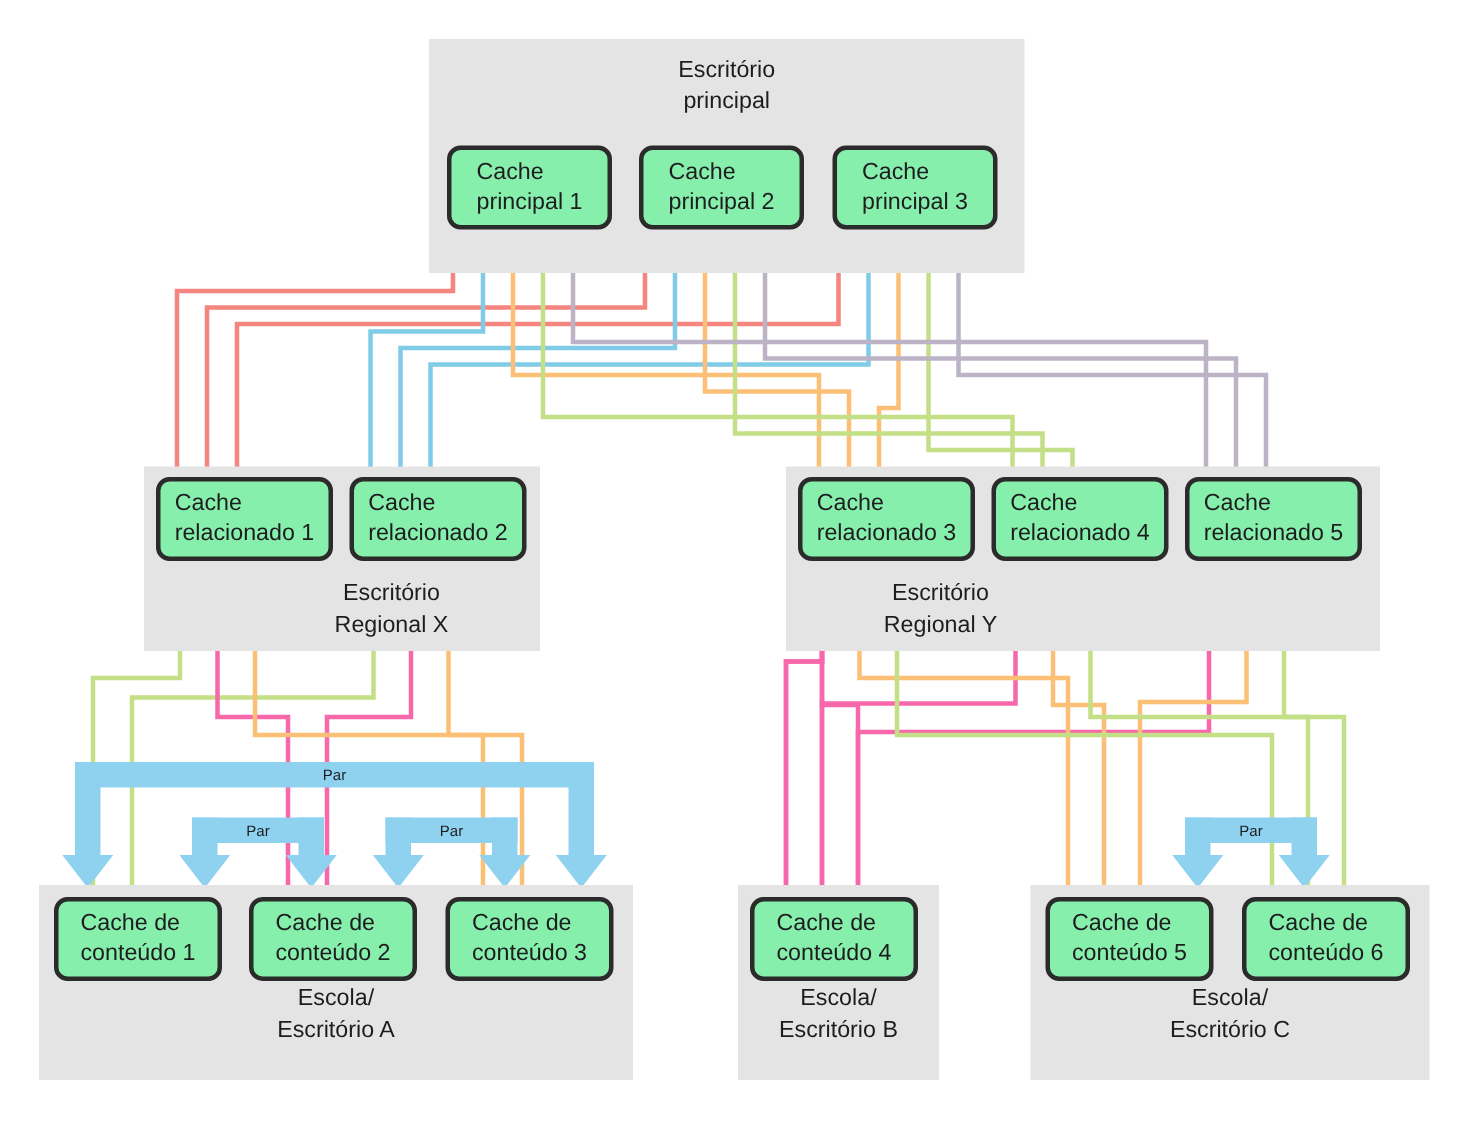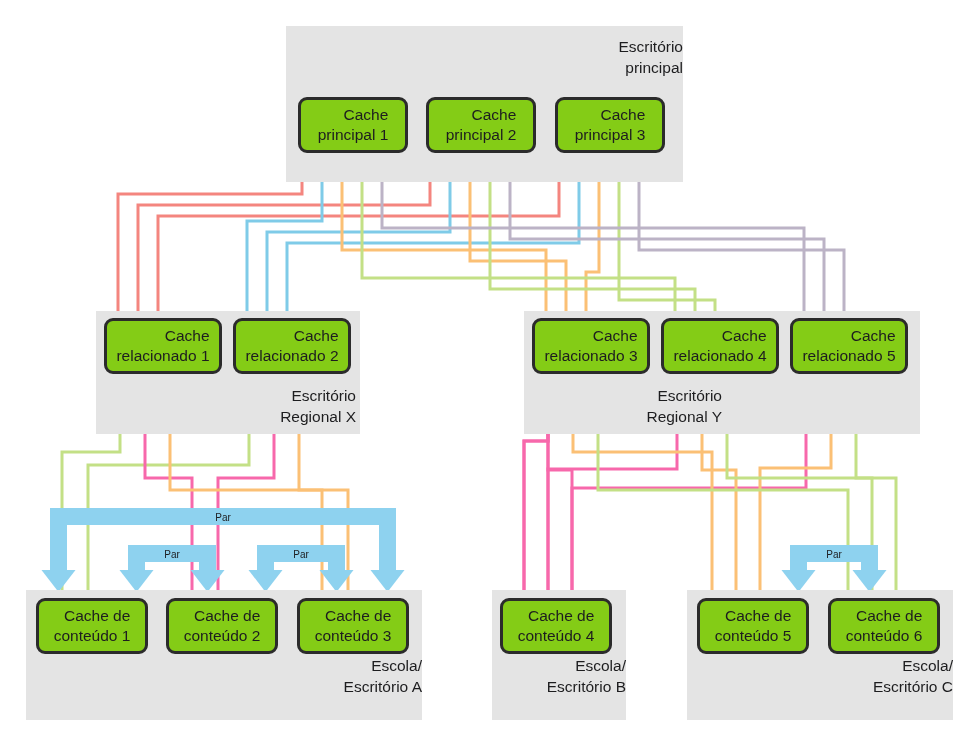--- a/index.html
+++ b/index.html
@@ -1,22 +1,22 @@
 <!DOCTYPE html>
 <html><head>
 <meta charset="utf-8">
 <style>
   html,body{margin:0;padding:0;background:#ffffff;}
   body{font-family:"Liberation Sans","DejaVu Sans",sans-serif;}
   #stage{position:relative;width:971px;height:747px;background:#ffffff;overflow:hidden;}
   #wires{position:absolute;left:0;top:0;width:971px;height:747px;}
   .panel{position:absolute;background:#e4e4e4;}
-  .panel-label{position:absolute;text-align:right;font-size:15.5px;color:#1d1d1f;line-height:21px;white-space:pre-line;}
-  .node{position:absolute;background:#84cc16;border:3px solid #2b2b2b;border-radius:9px;
-        display:flex;align-items:center;justify-content:center;text-align:right;
+  .panel-label{position:absolute;text-align:center;font-size:15.5px;color:#1d1d1f;line-height:21px;white-space:pre-line;}
+  .node{position:absolute;background:#86efac;border:3px solid #2b2b2b;border-radius:9px;
+        display:flex;align-items:center;justify-content:center;text-align:left;
         font-size:15.5px;color:#1d1d1f;line-height:20px;white-space:pre-line;box-sizing:border-box;}
   .par-label{position:absolute;font-size:10px;color:#1d1d1f;text-align:center;}
 </style>
 </head>
 <body>
 
 <div id="stage">
 
   <svg id="wires" viewBox="0 0 971 747">
       <path d="M 118 318 L 118 194 L 302 194 L 302 175" stroke="#f4857f" stroke-width="3" fill="none" stroke-linecap="butt" stroke-linejoin="miter"></path>

